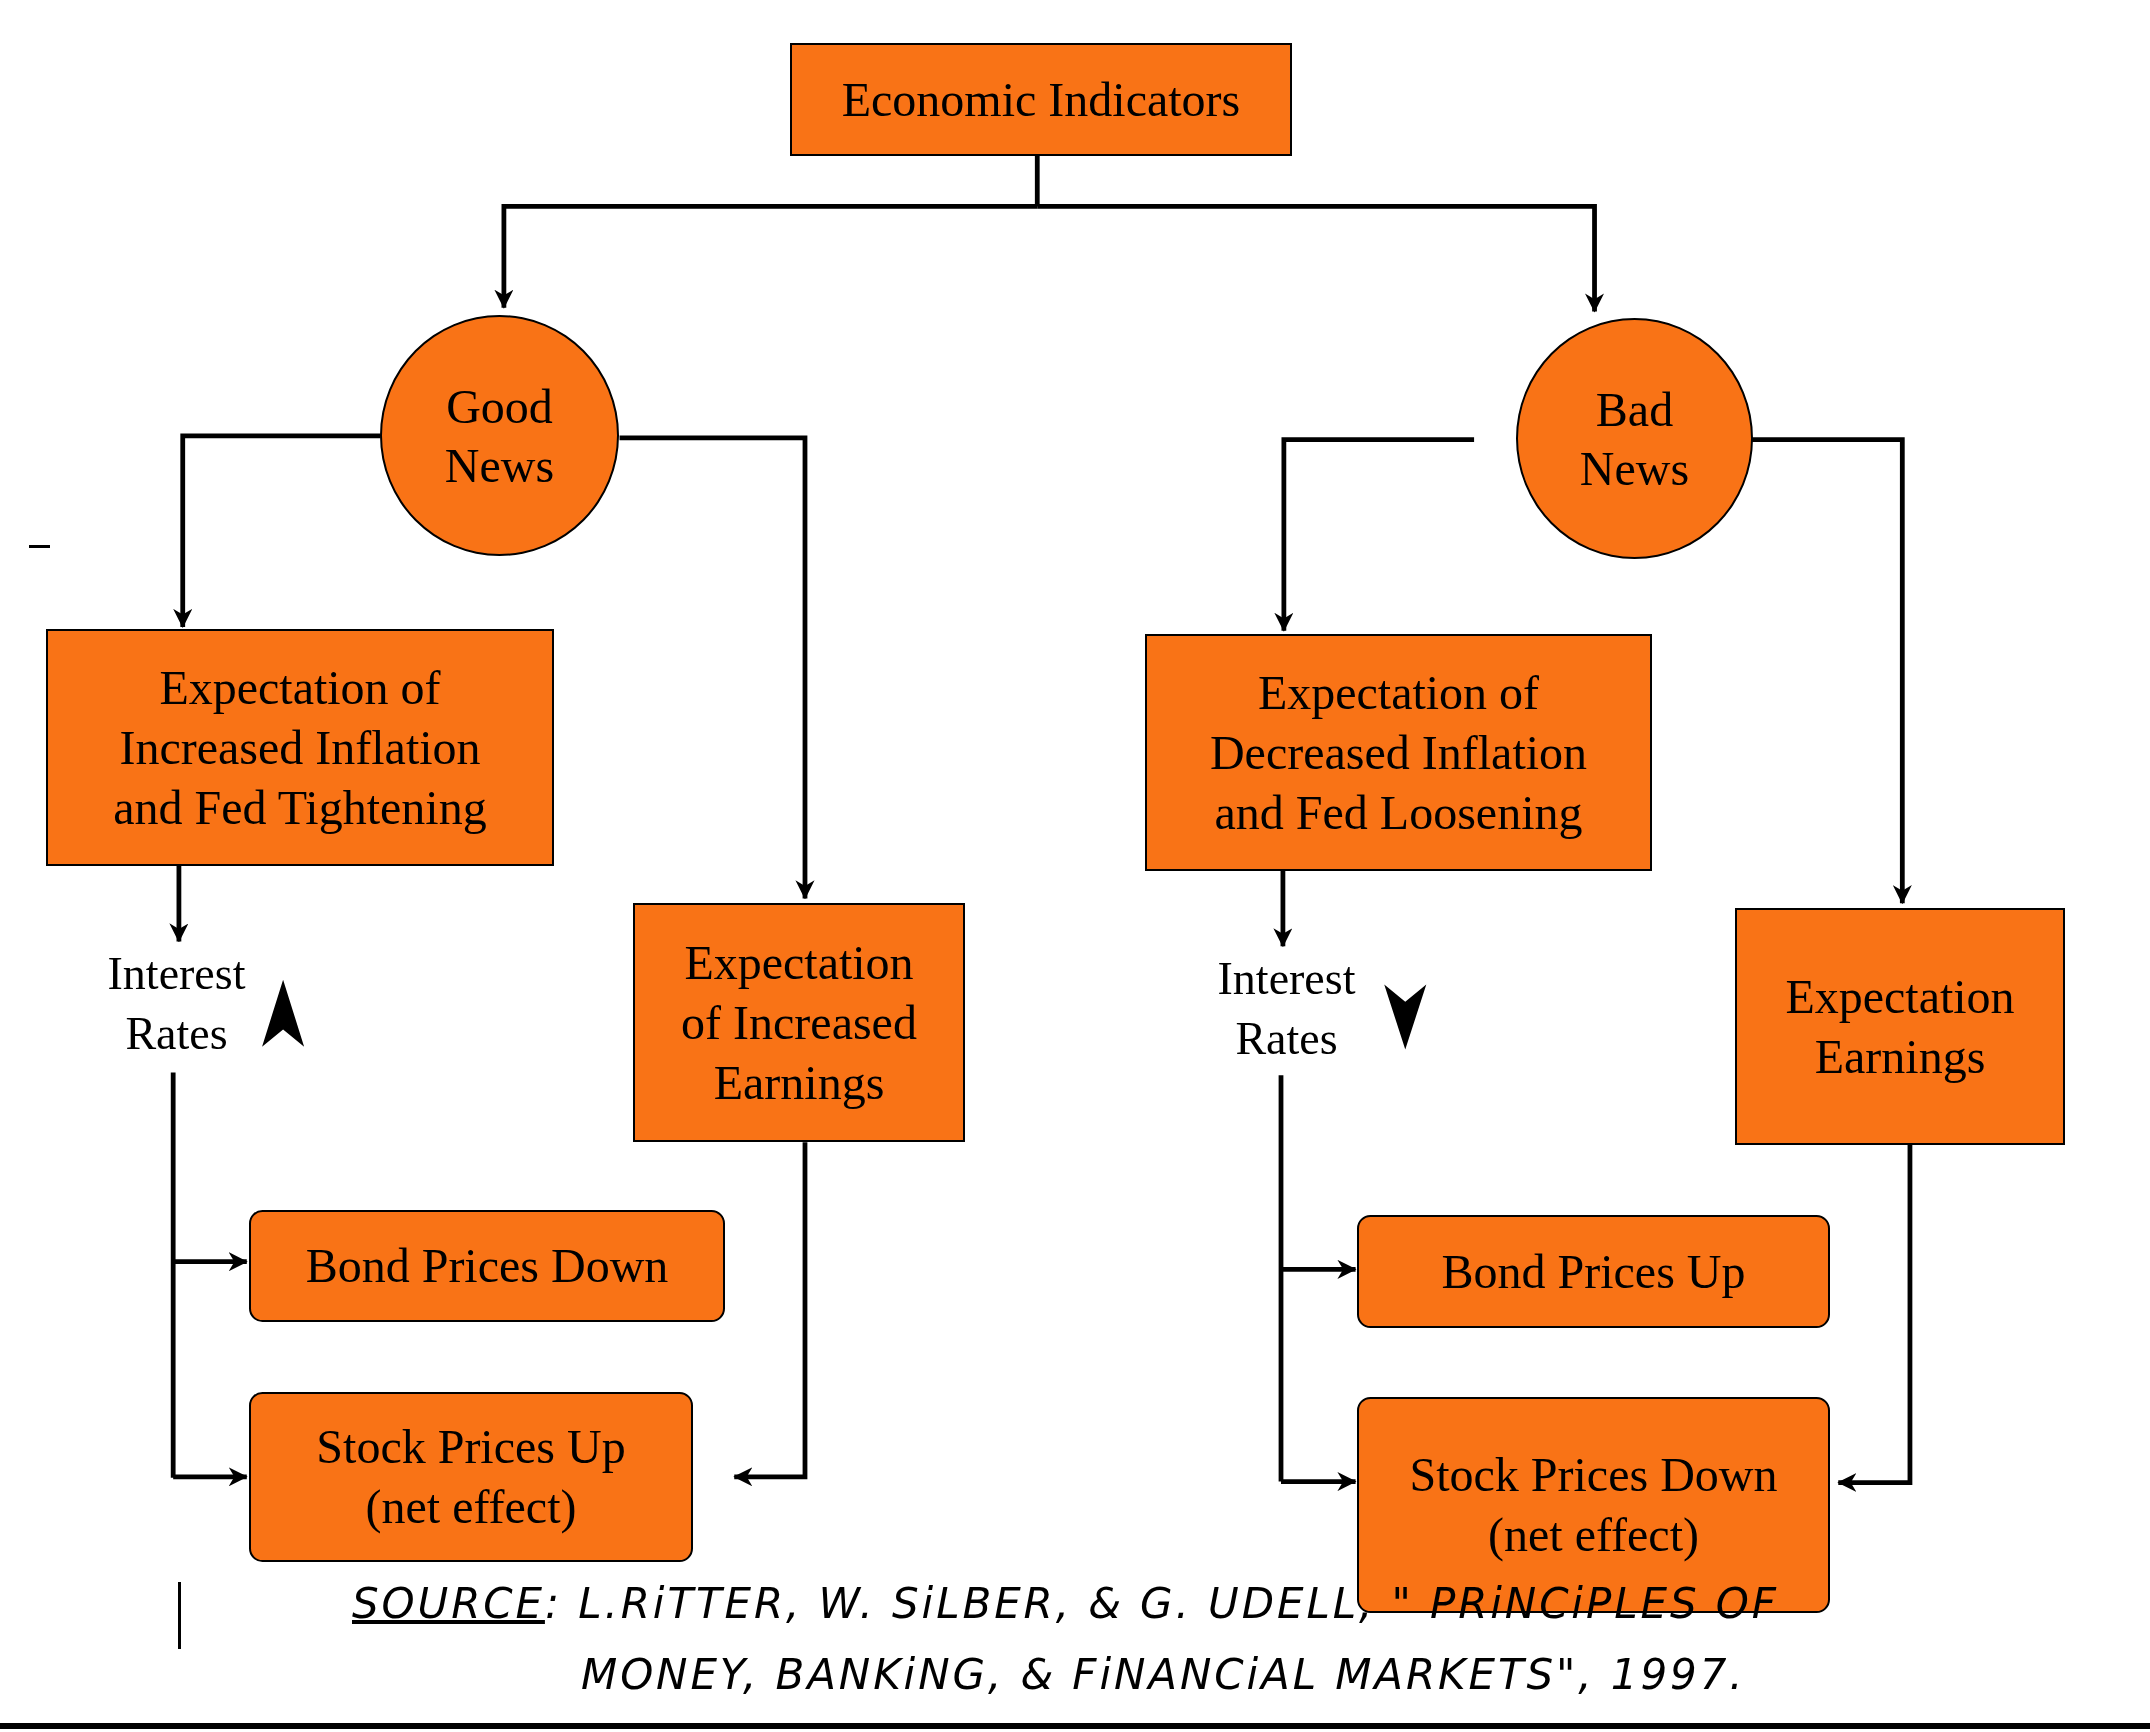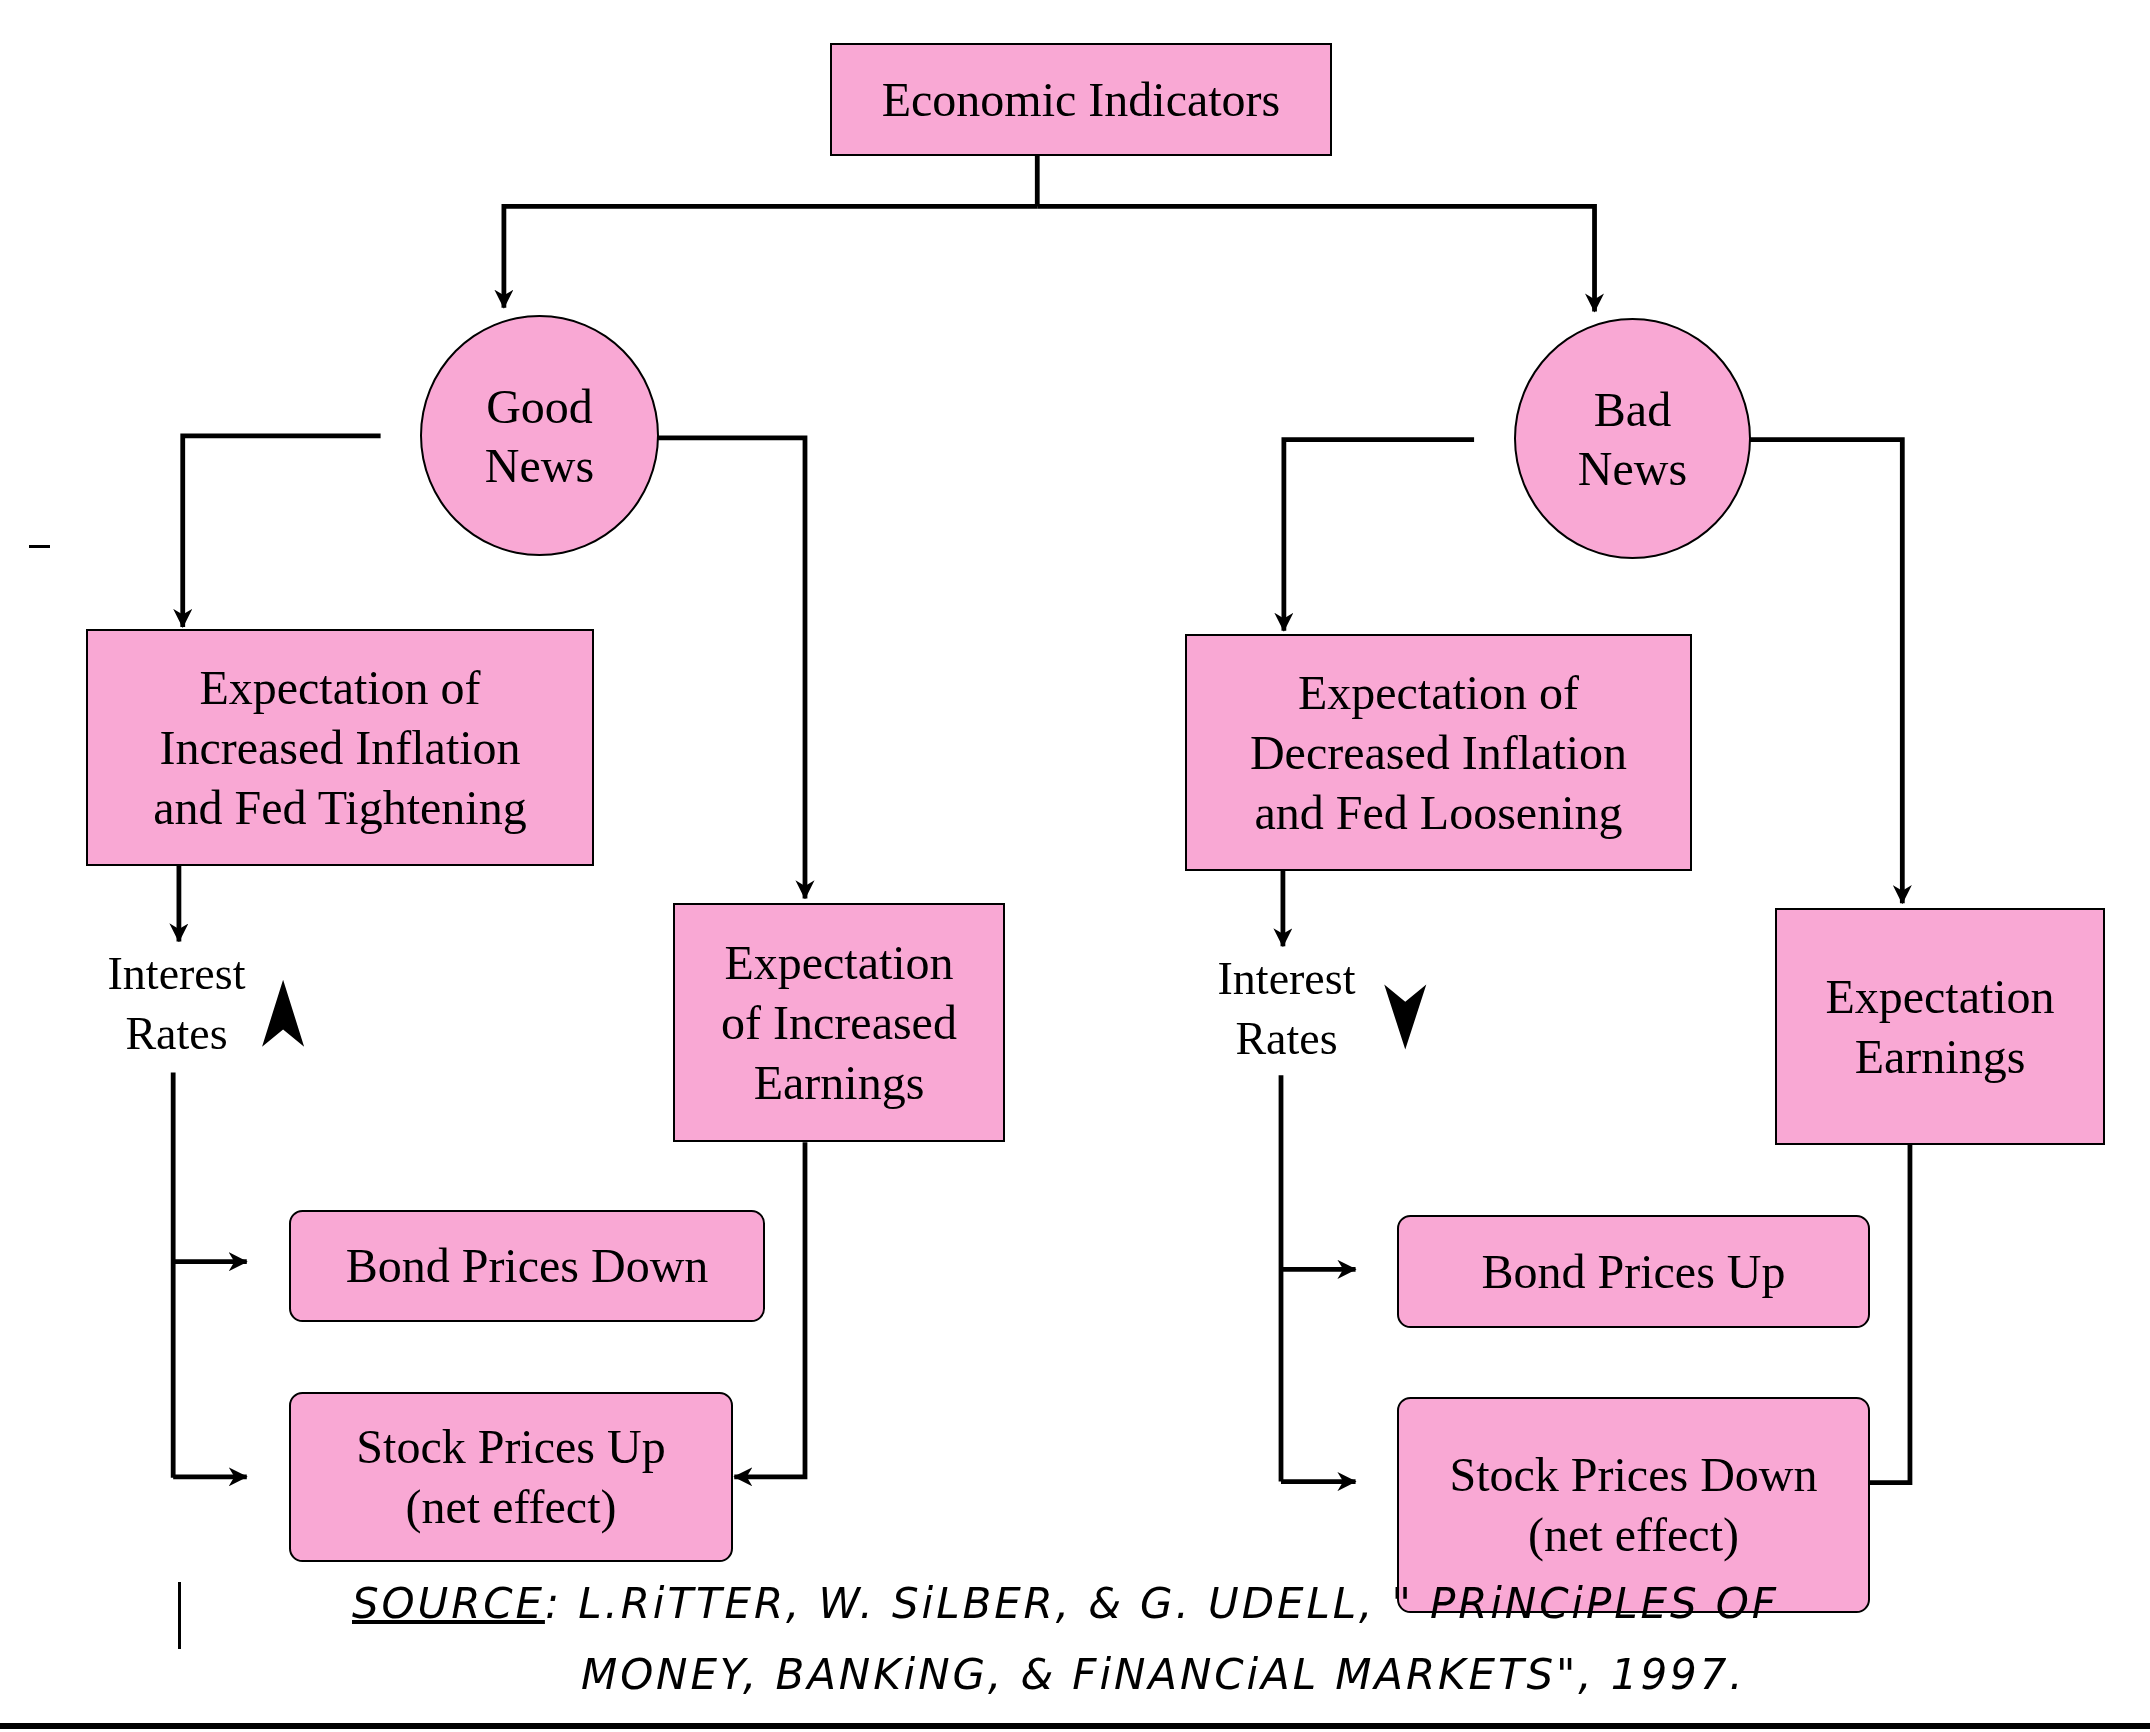--- a/index.html
+++ b/index.html
@@ -1,21 +1,21 @@
 <!DOCTYPE html>
 <html><head>
 <meta charset="utf-8">
 <style>
   html, body { margin:0; padding:0; background:#ffffff; }
   body { width:2151px; height:1732px; position:relative; overflow:hidden;
          font-family:"Liberation Serif","DejaVu Serif",serif; color:#000; }
   svg.edges { position:absolute; left:0; top:0; width:2151px; height:1732px; }
   .node { position:absolute; box-sizing:border-box; display:flex; flex-direction:column;
           align-items:center; justify-content:center; text-align:center;
-          font-size:48px; line-height:60px; background:#f9a8d4;margin-left:40px; }
+          font-size:48px; line-height:60px; background:#f97316; }
   .rect { border:2.9px solid #000; }
   .round { border:2.9px solid #000; border-radius:13.4px; }
   .circle { border:2.9px solid #000; border-radius:50%; }
   .label { position:absolute; text-align:center; font-size:46px; line-height:60px; }
   .source { position:absolute; font-family:"DejaVu Sans","Liberation Sans",sans-serif;
             font-style:italic; font-size:42px; letter-spacing:2.9px; line-height:71px; }
   .source .u { text-decoration:underline; text-decoration-thickness:3.8px; }
   .bottom-rule { position:absolute; left:0; top:1723px; width:2151px; height:5.7px; background:#000; }
   .margin-tick { position:absolute; background:#000; }
 </style>
@@ -57,21 +57,21 @@
 
 <div class="node rect" style="left:790px;top:43px;width:502px;height:113px;">
   <span>Economic Indicators</span>
 </div>
 
 <div class="node circle" style="left:380px;top:315px;width:239px;height:241px;line-height:59px;">
   <span>Good</span>
   <span>News</span>
 </div>
 
-<div class="node circle" style="left:1474px;top:318px;width:237px;height:241px;line-height:59px;">
+<div class="node circle" style="left:1516px;top:318px;width:237px;height:241px;line-height:59px;">
   <span>Bad</span>
   <span>News</span>
 </div>
 
 <div class="node rect" style="left:46px;top:629px;width:508px;height:237px;">
   <span>Expectation of</span>
   <span>Increased Inflation</span>
   <span>and Fed Tightening</span>
 </div>
 

